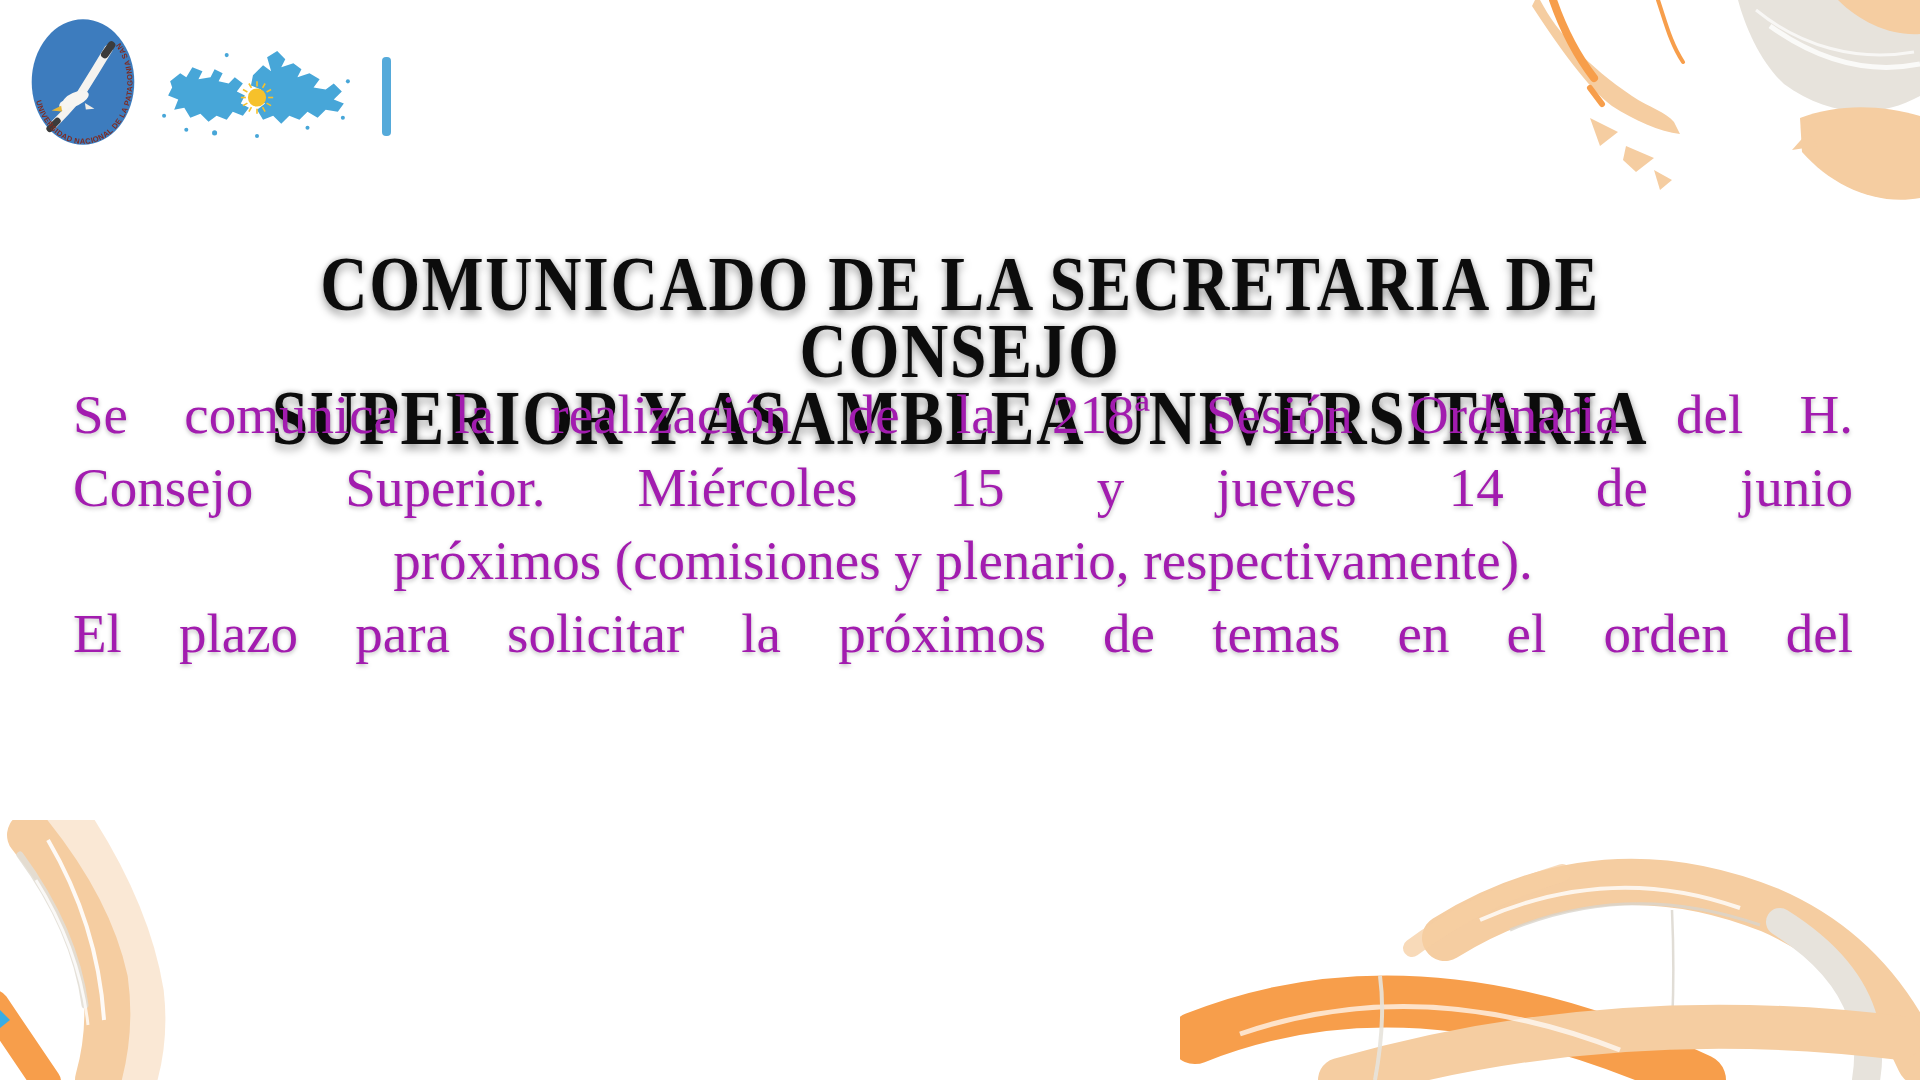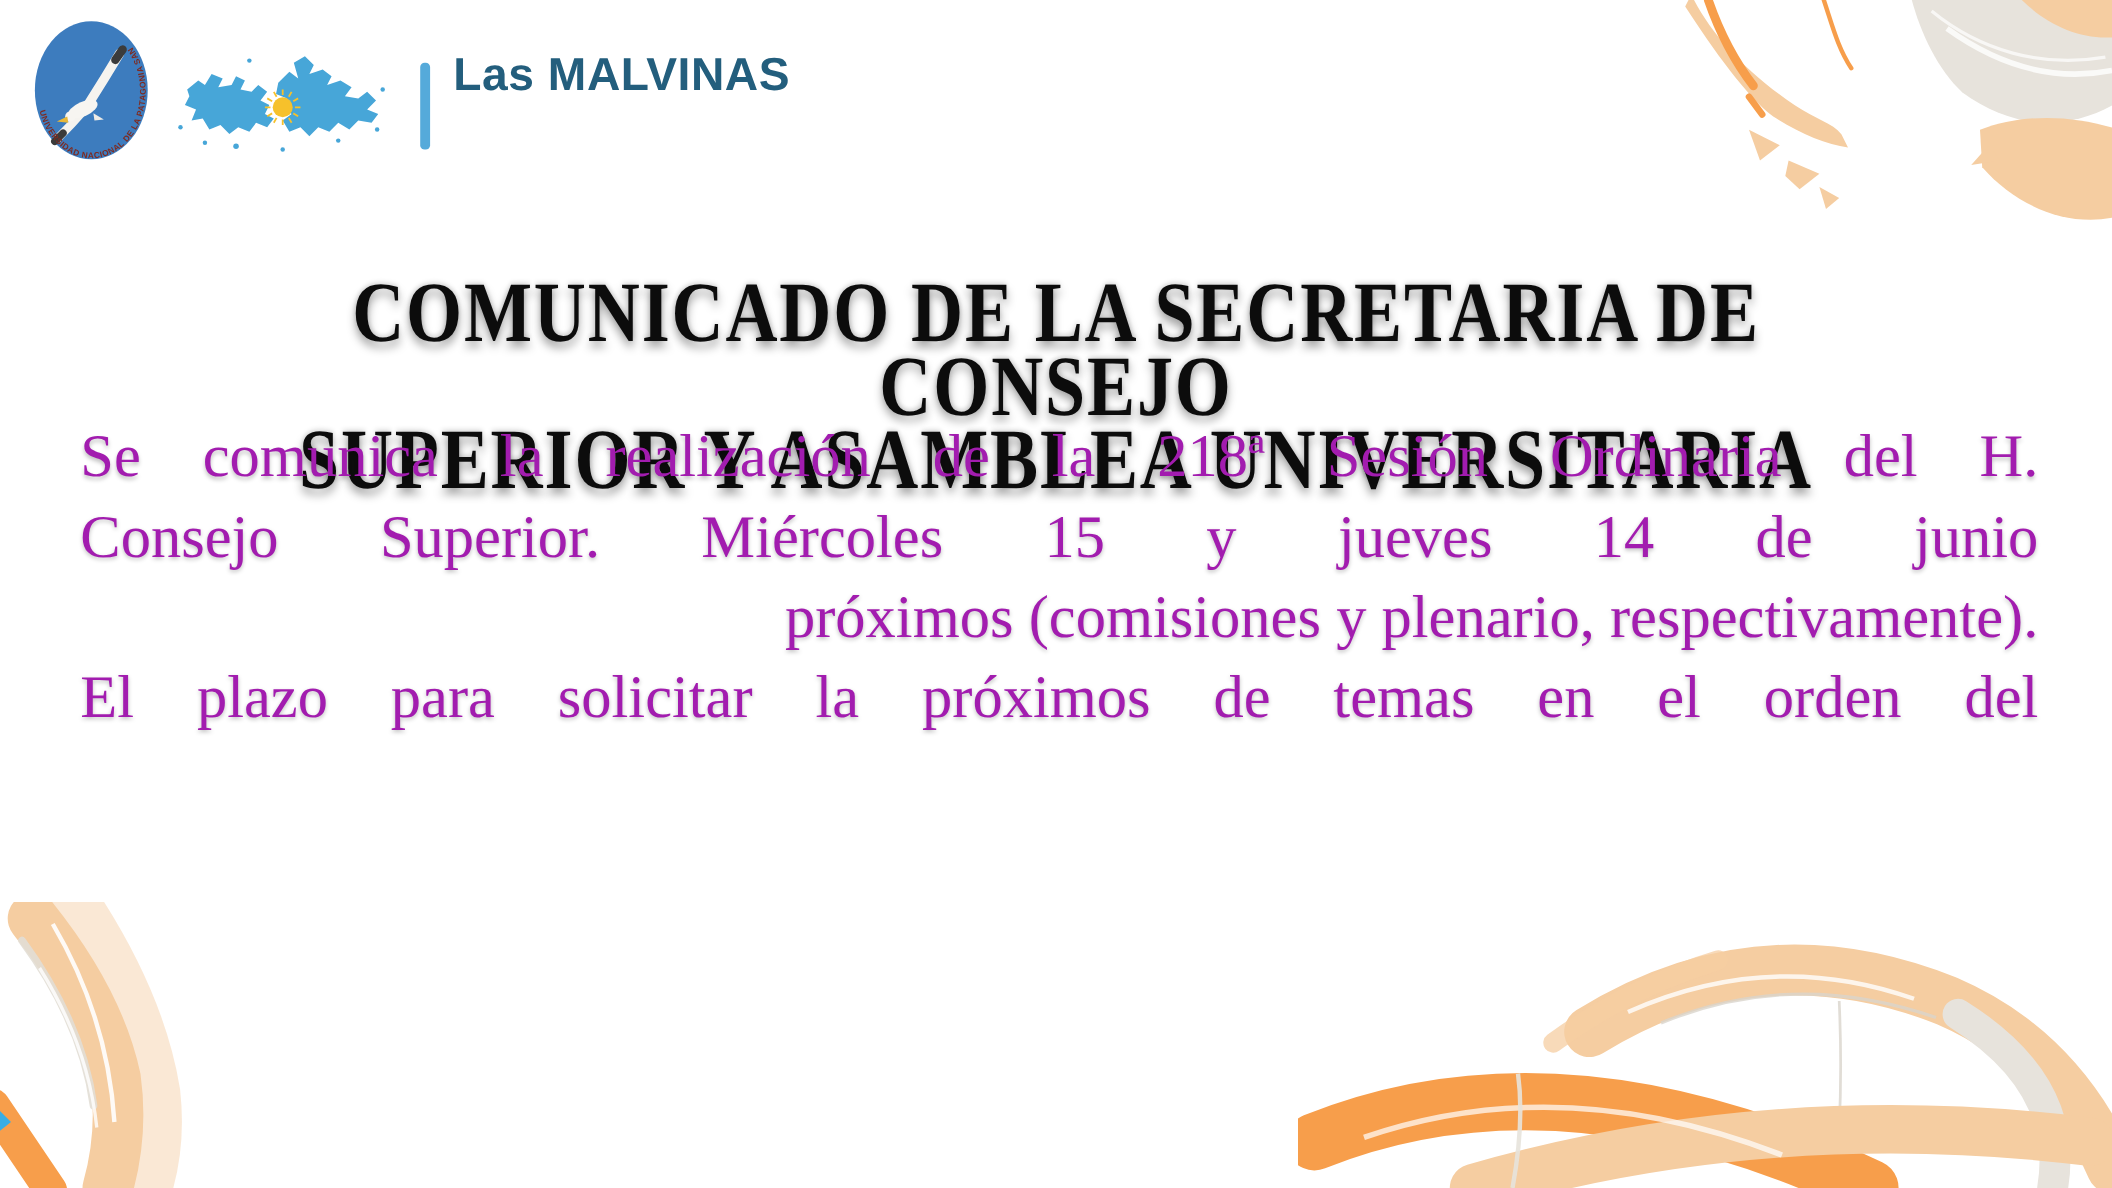--- a/index.html
+++ b/index.html
@@ -49,21 +49,21 @@
   }
 
   
   .body-text {
     position: absolute; left: 40px; top: 378px; width: 1780px;
     font-family: "Liberation Serif", serif;
     font-size: 55px; line-height: 73px; color: #a21caf;
     text-shadow: 0 2px 4px rgba(0,0,0,0.25);
     margin-left: 33px;
   }
-  .body-line { text-align: right; }
+  .body-line { text-align: center; }
   .body-line.j { text-align: justify; text-align-last: justify; }
 </style>
 </head>
 <body>
 
 <div class="canvas">
 
   <svg class="decor tr" width="480" height="240" viewBox="0 0 480 240" aria-hidden="true">
     <path d="M100 0 C118 34 148 66 192 96 C210 108 226 112 234 122 L240 134 C220 132 194 120 172 106 C148 88 118 46 92 6 L95 0 Z" fill="#f5cda1"></path>
     <path d="M150 118 L178 132 L160 146 Z" fill="#f5cda1"></path>
@@ -146,21 +146,20 @@
         <line x1="90.5" y1="54.5" x2="86.1" y2="52"></line>
       <line x1="94.5" y1="50.5" x2="92" y2="46.1"></line>
         <line x1="100" y1="49" x2="100" y2="44"></line>
       <line x1="105.5" y1="50.5" x2="108" y2="46.1"></line>
         <line x1="109.5" y1="54.5" x2="113.9" y2="52"></line>
     </g>
   </svg>
 
   <div class="wordmark-bar"></div>
   <div class="wordmark">
-    <div>Las MALVINAS</div>
   </div>
 
   <h1 class="title">COMUNICADO DE LA SECRETARIA DE CONSEJO
 SUPERIOR Y ASAMBLEA UNIVERSITARIA</h1>
 
   <div class="body-text">
       <div class="body-line j">Se comunica la realización de la 218ª Sesión Ordinaria del H.</div>
       <div class="body-line j">Consejo Superior. Miércoles 15 y jueves 14 de junio</div>
       <div class="body-line">próximos (comisiones y plenario, respectivamente).</div>
       <div class="body-line j">El plazo para solicitar la próximos de temas en el orden del</div>

